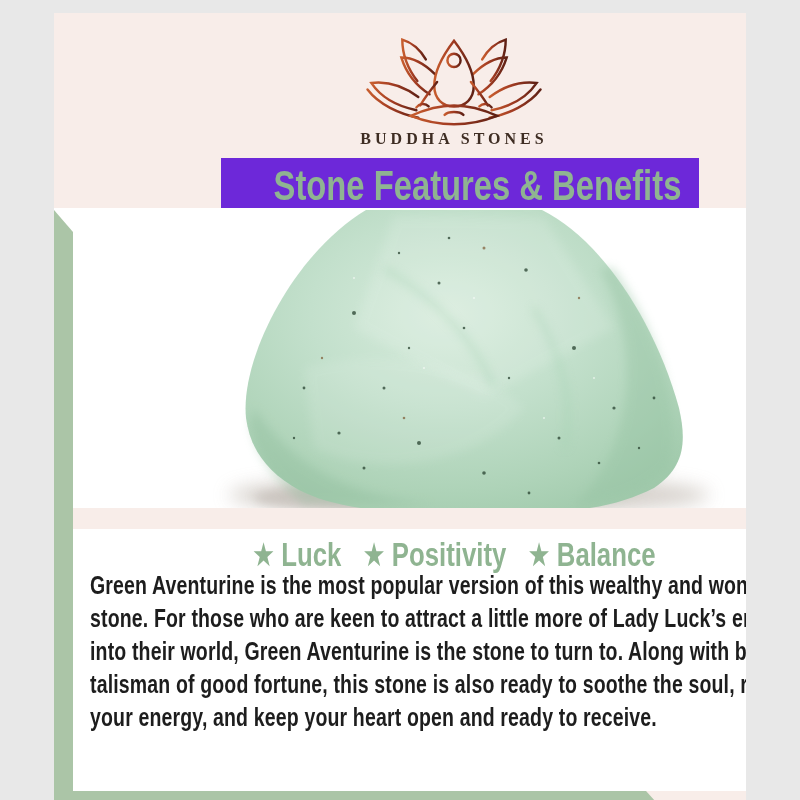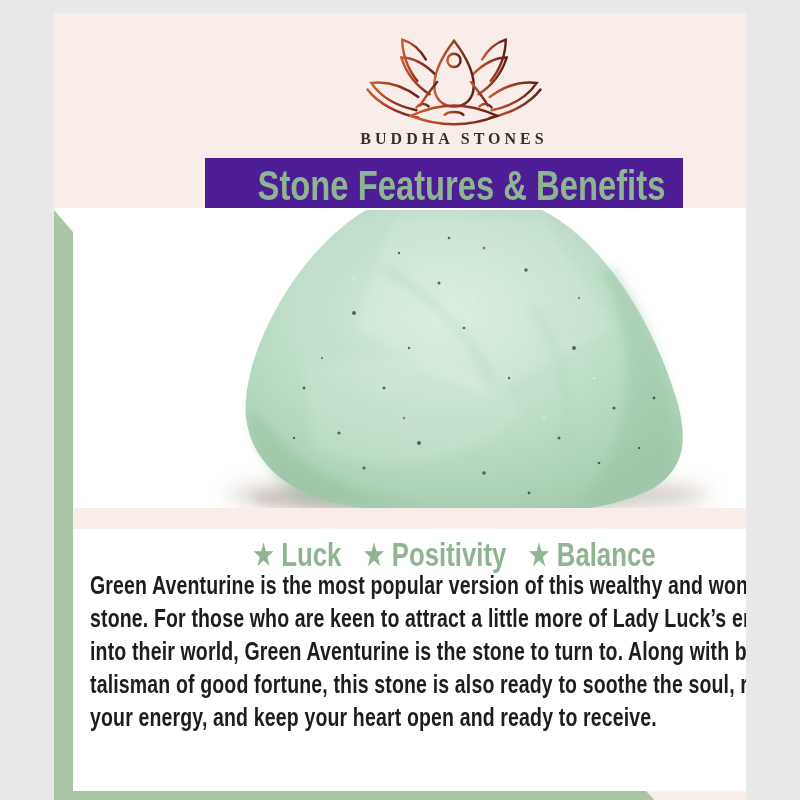--- a/index.html
+++ b/index.html
@@ -6,21 +6,21 @@
   body{font-family:"Liberation Sans","DejaVu Sans",sans-serif;background:#e8e8e8;}
   .canvas{position:relative;width:692px;height:800px;margin:13px auto;background:#f8ede9;overflow:hidden;}
 
   
   .logo-wrap{position:absolute;left:303px;top:22px;width:194px;height:94px;}
   .brand-name{position:absolute;left:0;top:117px;width:800px;text-align:center;
     font-family:"Liberation Serif","DejaVu Serif",serif;font-size:16px;letter-spacing:4px;
     color:#3e2d23;font-weight:600;}
 
   
-  .banner{position:absolute;left:151px;top:145px;width:478px;height:50px;background:#4c1d95;z-index:1;}
+  .banner{position:absolute;left:167px;top:145px;width:478px;height:50px;background:#6d28d9;z-index:1;}
   .banner-title{position:absolute;left:0;top:4px;width:478px;text-align:center;
     font-size:42px;font-weight:bold;color:#8fb491;white-space:nowrap;
     transform:scaleX(0.78);transform-origin:50% 0;}
 
   
   .photo-area{position:absolute;left:0;top:195px;width:800px;height:300px;background:#ffffff;overflow:hidden;z-index:1;}
   .stone-svg{position:absolute;left:0;top:0;}
 
   
   .stone-label-band{position:absolute;left:0;top:455px;width:245px;height:40px;background:#92b491;z-index:2;}

